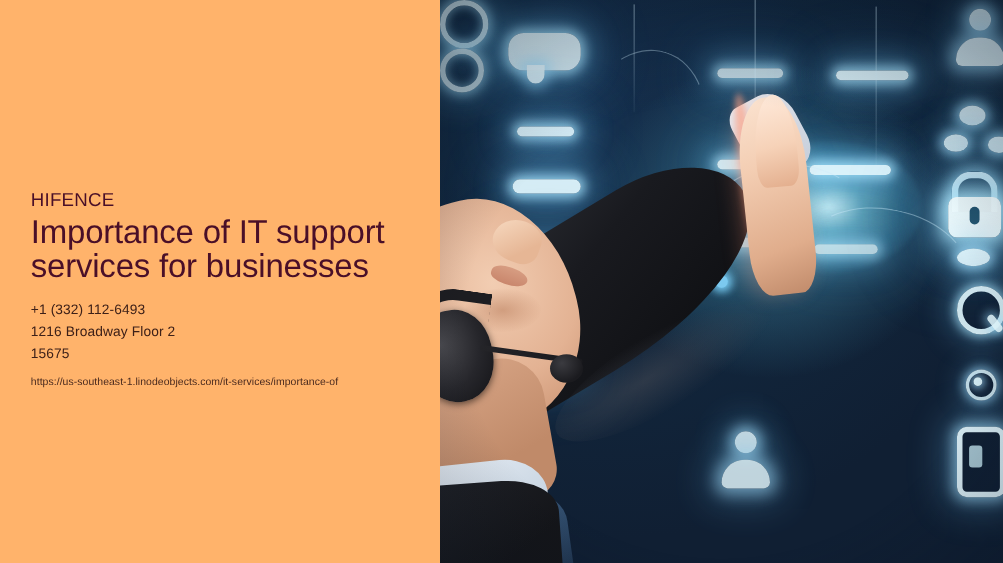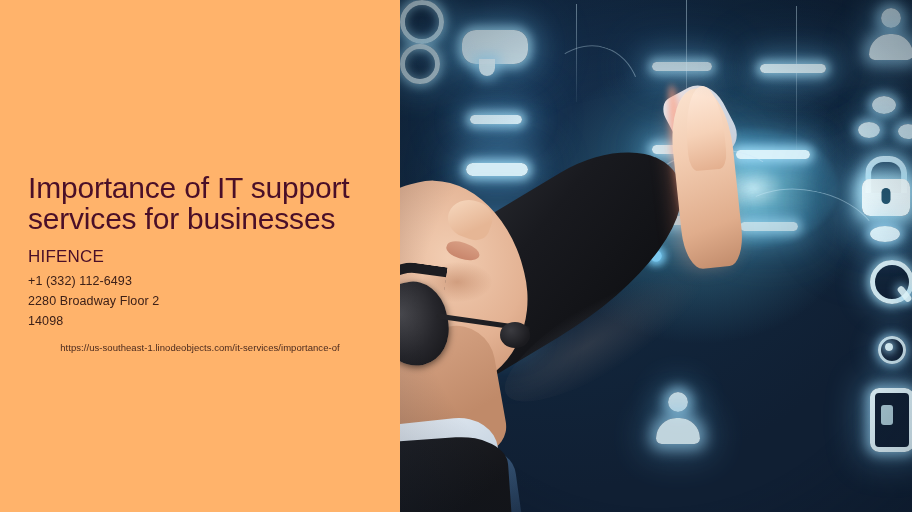--- a/index.html
+++ b/index.html
@@ -57,21 +57,20 @@
   }
   #url-block {
     margin-top: 6px;
   }
   .url-line {
     font-size: 9.5px;
     line-height: 21px;
     color: #4a2a1e;
     letter-spacing: 0.05px;
     word-break: break-all;
-    text-align: center;
   }
 
   
   #photo-panel {
     position: relative;
     width: 512px;
     height: 512px;
     flex: 0 0 512px;
     overflow: hidden;
     background:
@@ -419,30 +418,30 @@
   }
 </style>
 </head>
 <body>
 
 <div id="page">
 
   <div id="left-panel">
     <div id="text-block">
 
+      <div id="brand-name">HIFENCE</div>
+
       <div id="page-title">Importance of IT support services for businesses</div>
 
-      <div id="brand-name">HIFENCE</div>
-
       <div class="contact-line">+1 (332) 112-6493</div>
 
-      <div class="contact-line">2280 Broadway Floor 2</div>
-
-
-      <div class="contact-line">14098</div>
+      <div class="contact-line">1216 Broadway Floor 2</div>
+
+
+      <div class="contact-line">15675</div>
 
       <div id="url-block">
         <div class="url-line">https://us-southeast-1.linodeobjects.com/it-services/importance-of</div>
       </div>
 
     </div>
   </div>
 
   <div id="photo-panel">
 

